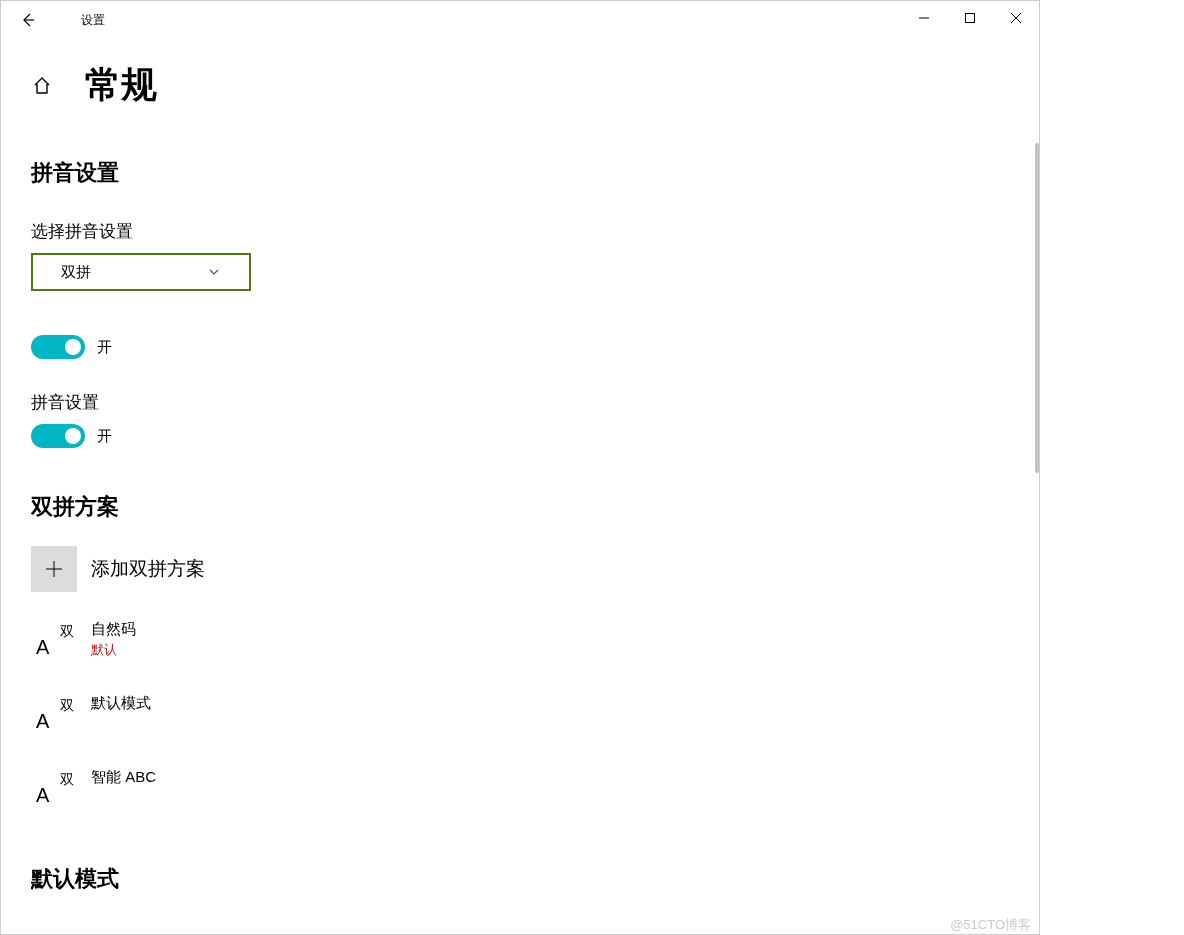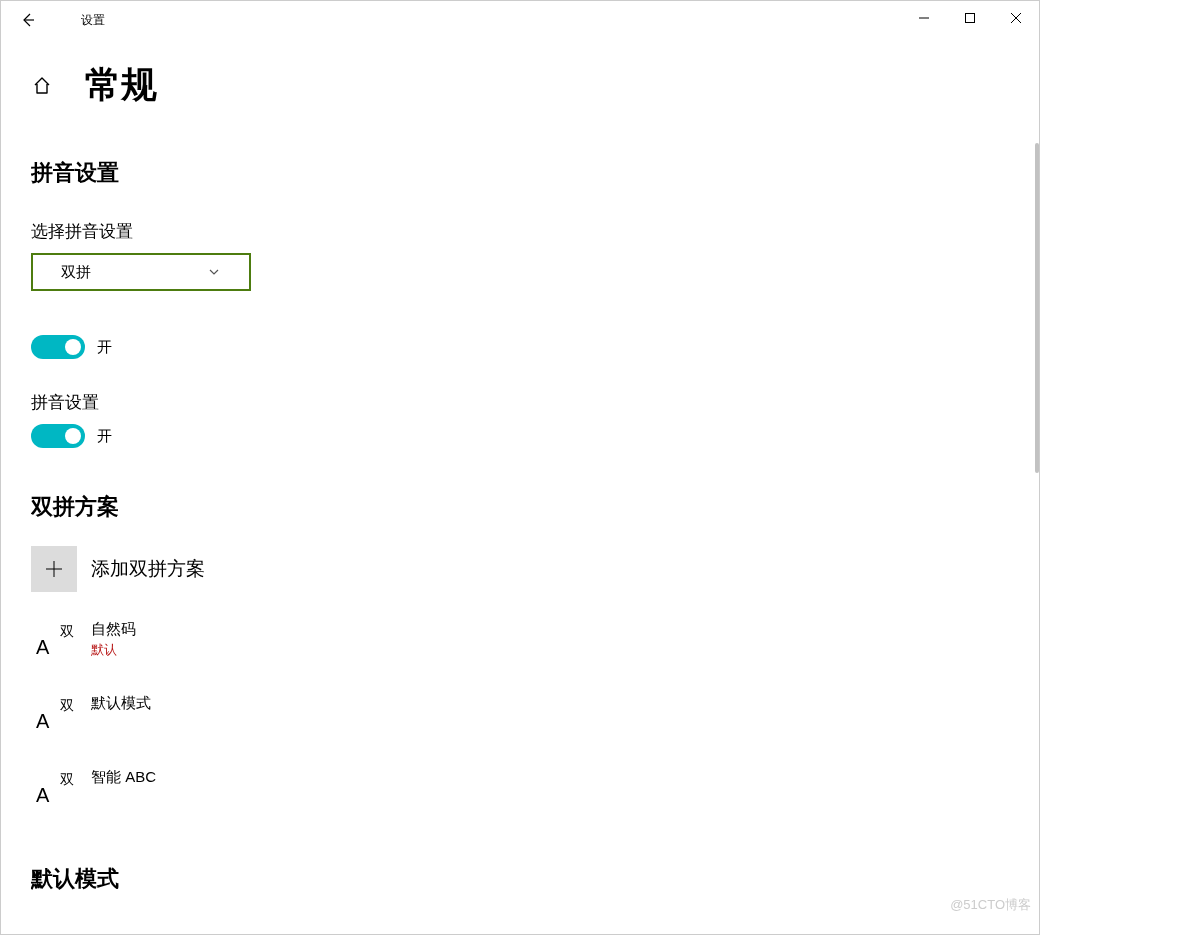--- a/index.html
+++ b/index.html
@@ -23,21 +23,21 @@
   .toggle-state { font-size: 15px; }
   .scheme-section { margin-top: 44px; }
   .add-row { display: flex; align-items: center; gap: 14px; margin-bottom: 28px; margin-top: 24px; }
   .add-btn { width: 46px; height: 46px; background: #dcdcdc; display: flex; align-items: center; justify-content: center; }
   .add-label { font-size: 19px; }
   .scheme-item { display: flex; align-items: flex-start; gap: 14px; margin-bottom: 28px; }
   .scheme-icon { width: 46px; height: 46px; display: flex; align-items: center; justify-content: center; position: relative; }
   .scheme-name { font-size: 15px; }
   .scheme-sub { font-size: 13px; color: #b91c1c; margin-top: 2px; }
   .scrollbar { position: absolute; right: 0; top: 142px; width: 4px; height: 330px; background: #c2c2c2; border-radius: 2px; }
-  .watermark { position: absolute; right: 8px; bottom: 20px; font-size: 13px; color: #ccc; }
+  .watermark { position: absolute; right: 8px; bottom: 0; font-size: 13px; color: #ccc; }
   svg { display: block; }
   .shuang-icon { position: relative; width: 36px; height: 36px; }
   .shuang-icon .sup { position: absolute; top: -2px; right: -2px; font-size: 14px; }
   .shuang-icon .big { position: absolute; bottom: 2px; left: 0; font-size: 20px; }
 </style>
 </head>
 <body>
 
 <div class="window">
 

